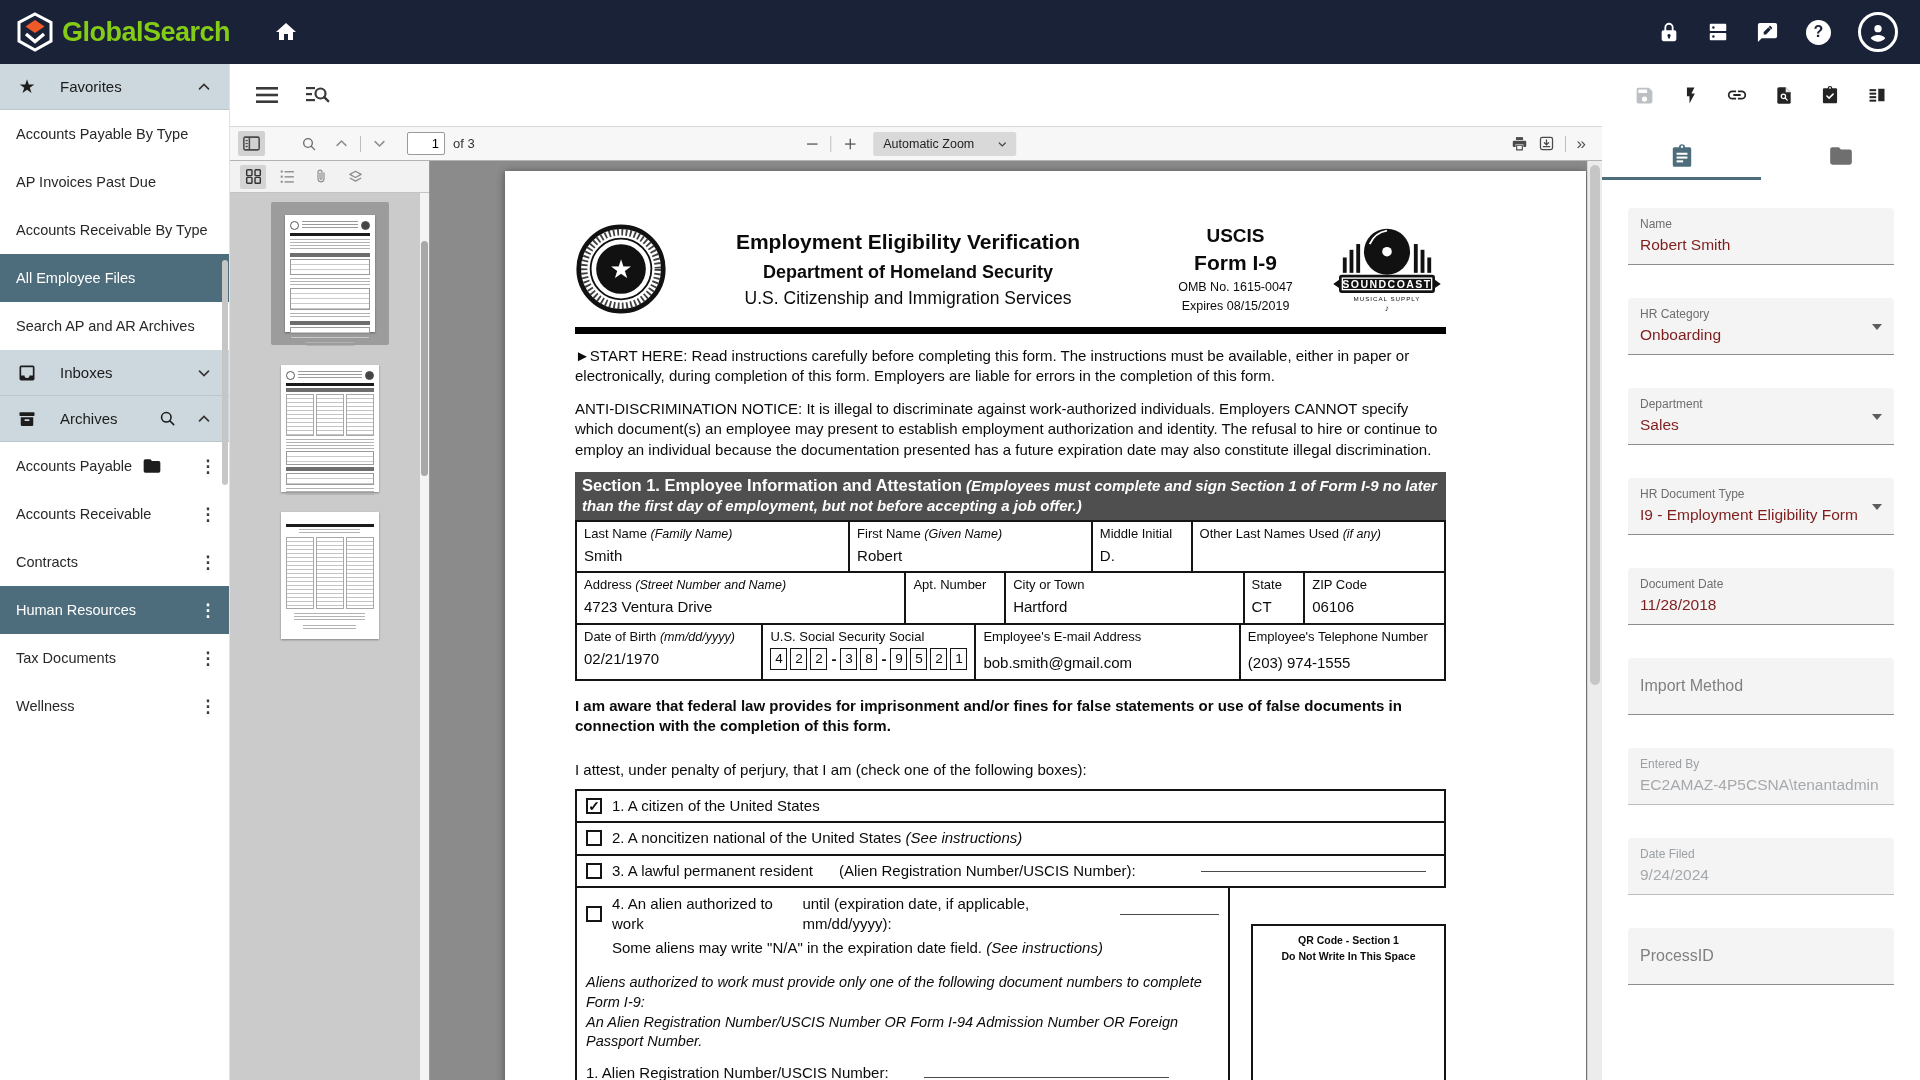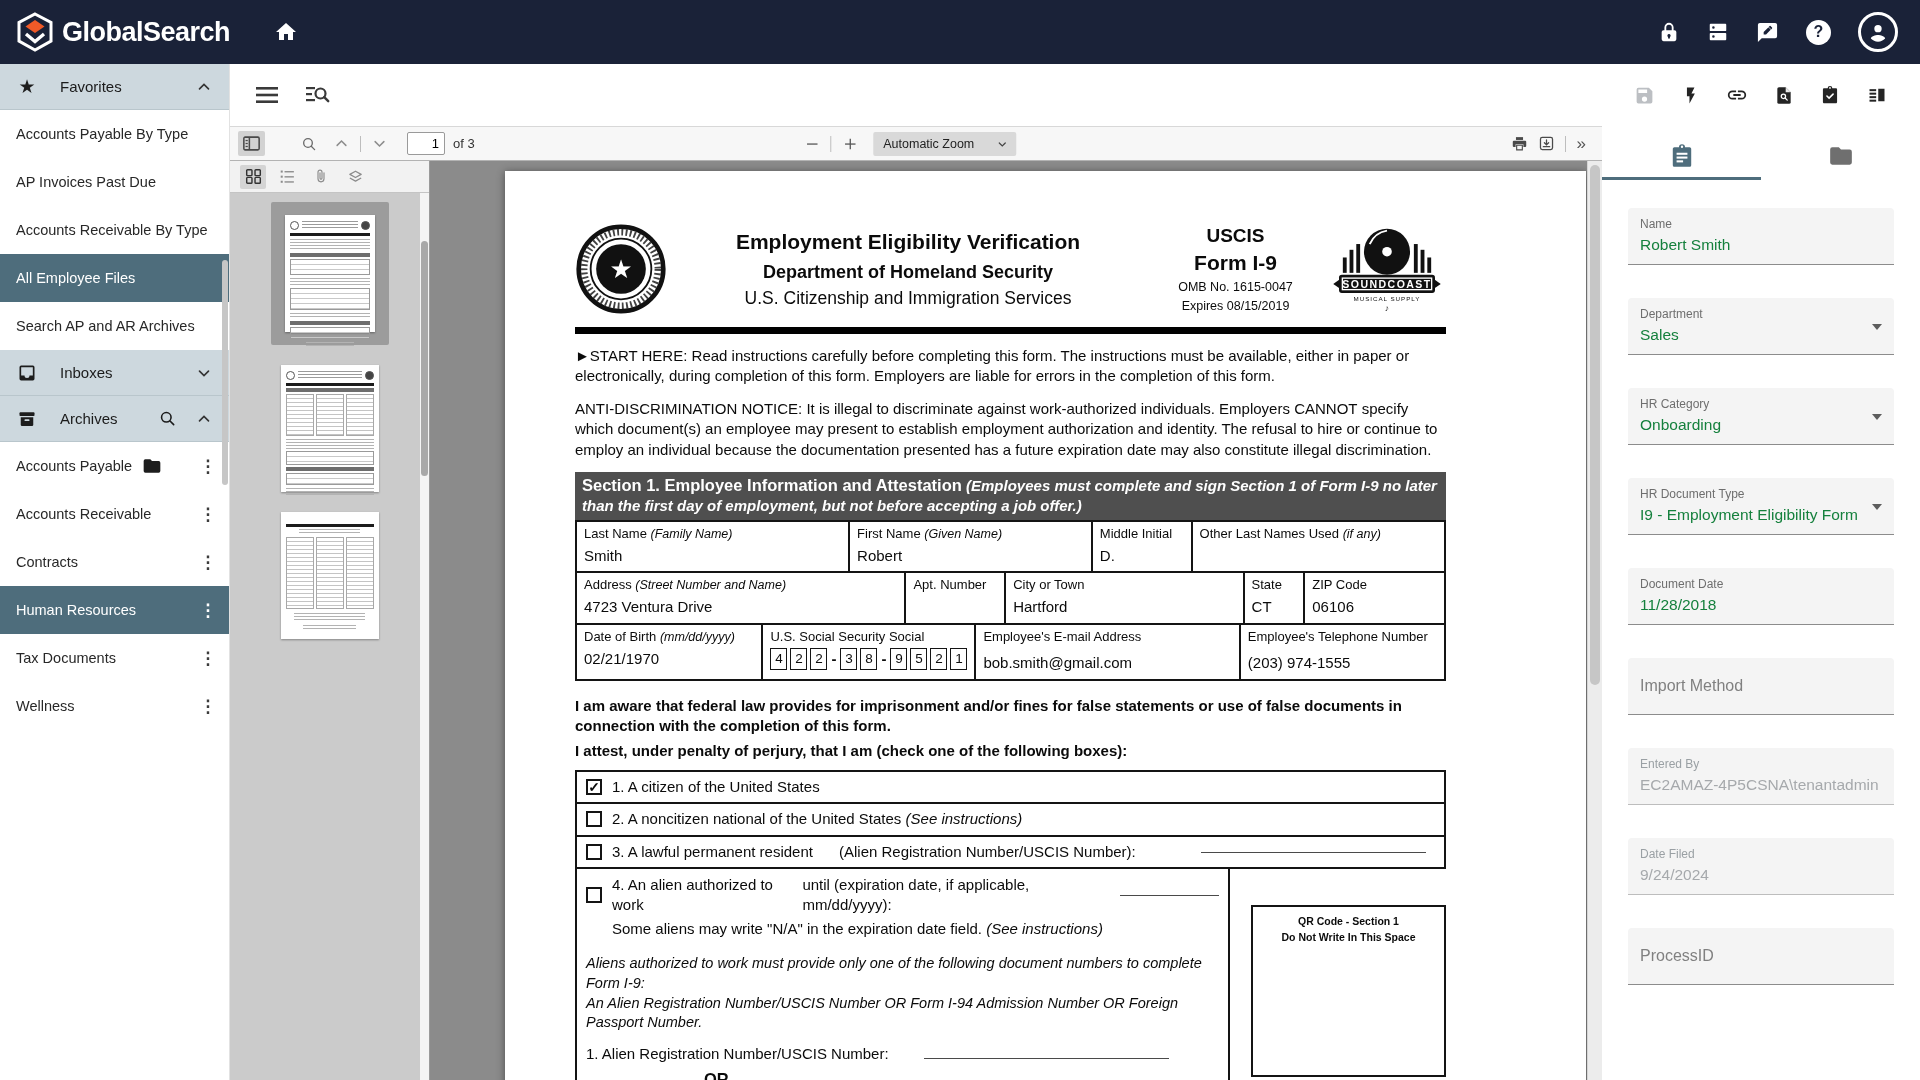--- a/index.html
+++ b/index.html
@@ -1,21 +1,21 @@
 <!DOCTYPE html>
 <html><head>
 <meta charset="utf-8">
 <style>
 *{margin:0;padding:0;box-sizing:border-box}
 html,body{width:1920px;height:1080px;overflow:hidden;font-family:"Liberation Sans",sans-serif;background:#fff}
 svg{display:block}
 
 .topbar{position:absolute;left:0;top:0;width:1920px;height:64px;background:#1A2238;display:flex;align-items:center}
 .logo-wrap{display:flex;align-items:center;margin-left:16px}
-.logo-text{color:#ffffff;font-size:27px;font-weight:bold;letter-spacing:-0.5px;margin-left:8px}
+.logo-text{color:#84cc16;font-size:27px;font-weight:bold;letter-spacing:-0.5px;margin-left:8px}
 .home-btn{margin-left:44px;color:#fff;cursor:pointer}
 .top-icons{margin-left:auto;display:flex;align-items:center;gap:27px;margin-right:22px;color:#fff}
 .help-circle{width:25px;height:25px;border-radius:50%;background:#fff;color:#1A2238;font-weight:bold;font-size:16px;display:flex;align-items:center;justify-content:center}
 .avatar{width:40px;height:40px;border-radius:50%;border:3px solid #fff;display:flex;align-items:center;justify-content:center}
 
 .sidebar{position:absolute;left:0;top:64px;width:230px;height:1016px;background:#fff;border-right:1px solid #e2e2e2}
 .side-head{height:46px;background:#CDD8DE;display:flex;align-items:center;padding:0 16px;border-bottom:1px solid #b9c6cc;cursor:pointer}
 .side-head .h-ic{width:22px;color:#1d1d1d;display:flex;justify-content:center}
 .side-head .h-lbl{font-size:15px;color:#1b1b1b;margin-left:22px;flex:1}
 .side-head .h-srch{color:#1b1b1b;margin-right:18px}
@@ -93,21 +93,21 @@
 .trow + .trow{border-top:2px solid #141414}
 .tc{border-right:2px solid #141414;padding:3px 7px 5px;min-height:41px}
 .tc:last-child{border-right:none}
 .cl{font-size:13px}
 .cl i{font-size:12.5px}
 .cv{font-size:15px;margin-top:3px}
 .ssnrow{display:flex;align-items:center;gap:3px;margin-top:3px}
 .sbox{width:17px;height:22px;border:1.5px solid #141414;display:flex;align-items:center;justify-content:center;font-size:13.5px}
 .sdash{margin:0 1px;font-weight:bold}
 .aware{margin-top:15px;font-weight:bold}
-.attest{margin-top:4px;font-weight:bold}
+.attest{margin-top:23px;font-weight:normal}
 .abox{border:2px solid #141414;margin-top:9px}
 .arow{display:flex;align-items:center;padding:5px 9px}
 .arow + .arow{border-top:2px solid #141414}
 .cb{width:16px;height:16px;border:2px solid #141414;margin-right:10px;flex:0 0 auto;display:flex;align-items:center;justify-content:center;font-size:14px;font-weight:bold;line-height:1}
 .uline{display:inline-block;border-bottom:1.5px solid #4a4a4a;height:2px}
 .gap{display:inline-block;width:26px}
 .r4wrap{display:flex;align-items:flex-start}
 .box4{width:655px;border:2px solid #141414;border-top:none;padding:6px 9px 12px}
 .r4line{display:flex;align-items:center}
 .r4sub{margin-left:26px;margin-top:3px}
@@ -120,21 +120,21 @@
 
 .rpanel{position:absolute;left:1602px;top:64px;width:318px;height:1016px;background:#fff}
 .rp-toolbar{height:62px;display:flex;align-items:center;justify-content:space-between;padding:0 32px;color:#242424}
 .rp-toolbar .disab{color:#bcbfc3}
 .rp-tabs{height:48px;display:flex;position:relative;margin-top:6px}
 .rp-tab{flex:1;display:flex;align-items:center;justify-content:center;cursor:pointer}
 .rp-underline{position:absolute;left:0;bottom:0;width:50%;height:3px;background:#4E6D7C}
 .rp-fields{padding:28px 26px 0}
 .fld{height:57px;background:#f4f4f4;border-bottom:1px solid #8c8c8c;border-radius:4px 4px 0 0;padding:9px 12px 0;margin-bottom:33px;position:relative;cursor:text}
 .f-label{font-size:12px;color:#6e6e6e}
-.f-value{font-size:15.5px;color:#15803d;margin-top:5px;white-space:nowrap;overflow:hidden}
+.f-value{font-size:15.5px;color:#7f1d1d;margin-top:5px;white-space:nowrap;overflow:hidden}
 .fld.sel{cursor:pointer}
 .f-arrow{position:absolute;right:12px;top:26px;width:0;height:0;border-left:5px solid transparent;border-right:5px solid transparent;border-top:6px solid #5d5d5d}
 .fld.dis{border-bottom-color:#bdbdbd}
 .fld.dis .f-label{color:#9aa0a4}
 .fld.dis .f-value{color:#a6a9ac}
 .fld.empty{display:flex;align-items:center;padding-top:0}
 .fld.empty .f-label{font-size:16px;color:#808080}
 </style>
 </head>
 <body>
@@ -695,27 +695,27 @@
     </div>
     <div class="rp-underline"></div>
   </div>
 
   <div class="rp-fields">
     <div class="fld">
       <div class="f-label">Name</div>
       <div class="f-value">Robert Smith</div>
     </div>
     <div class="fld sel">
+      <div class="f-label">HR Category</div>
+      <div class="f-value">Onboarding</div>
+      <span class="f-arrow"></span>
+    </div>
+    <div class="fld sel">
       <div class="f-label">Department</div>
       <div class="f-value">Sales</div>
-      <span class="f-arrow"></span>
-    </div>
-    <div class="fld sel">
-      <div class="f-label">HR Category</div>
-      <div class="f-value">Onboarding</div>
       <span class="f-arrow"></span>
     </div>
     <div class="fld sel">
       <div class="f-label">HR Document Type</div>
       <div class="f-value">I9 - Employment Eligibility Form</div>
       <span class="f-arrow"></span>
     </div>
     <div class="fld">
       <div class="f-label">Document Date</div>
       <div class="f-value">11/28/2018</div>

